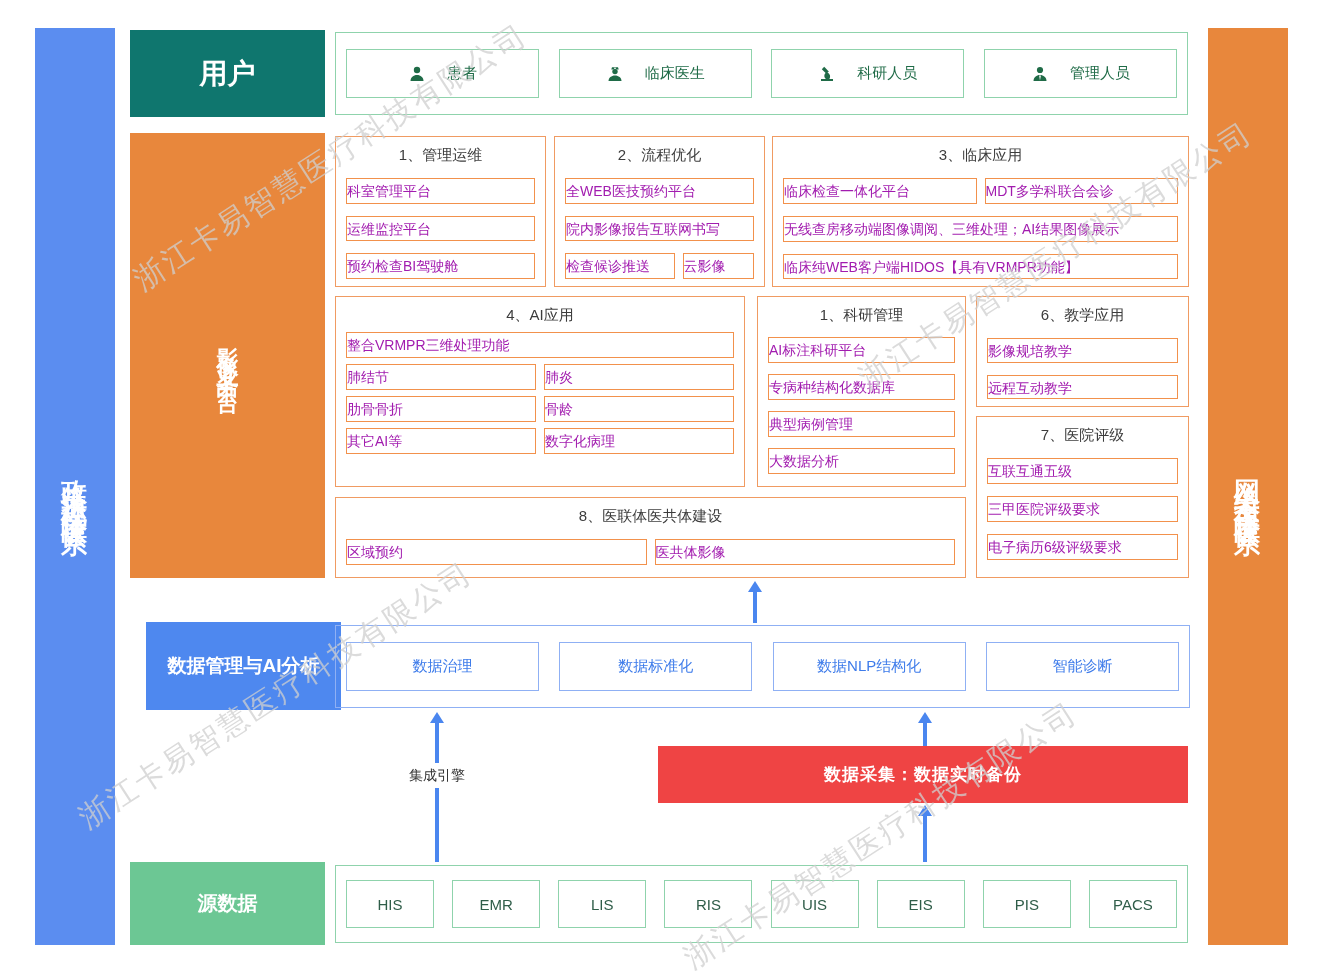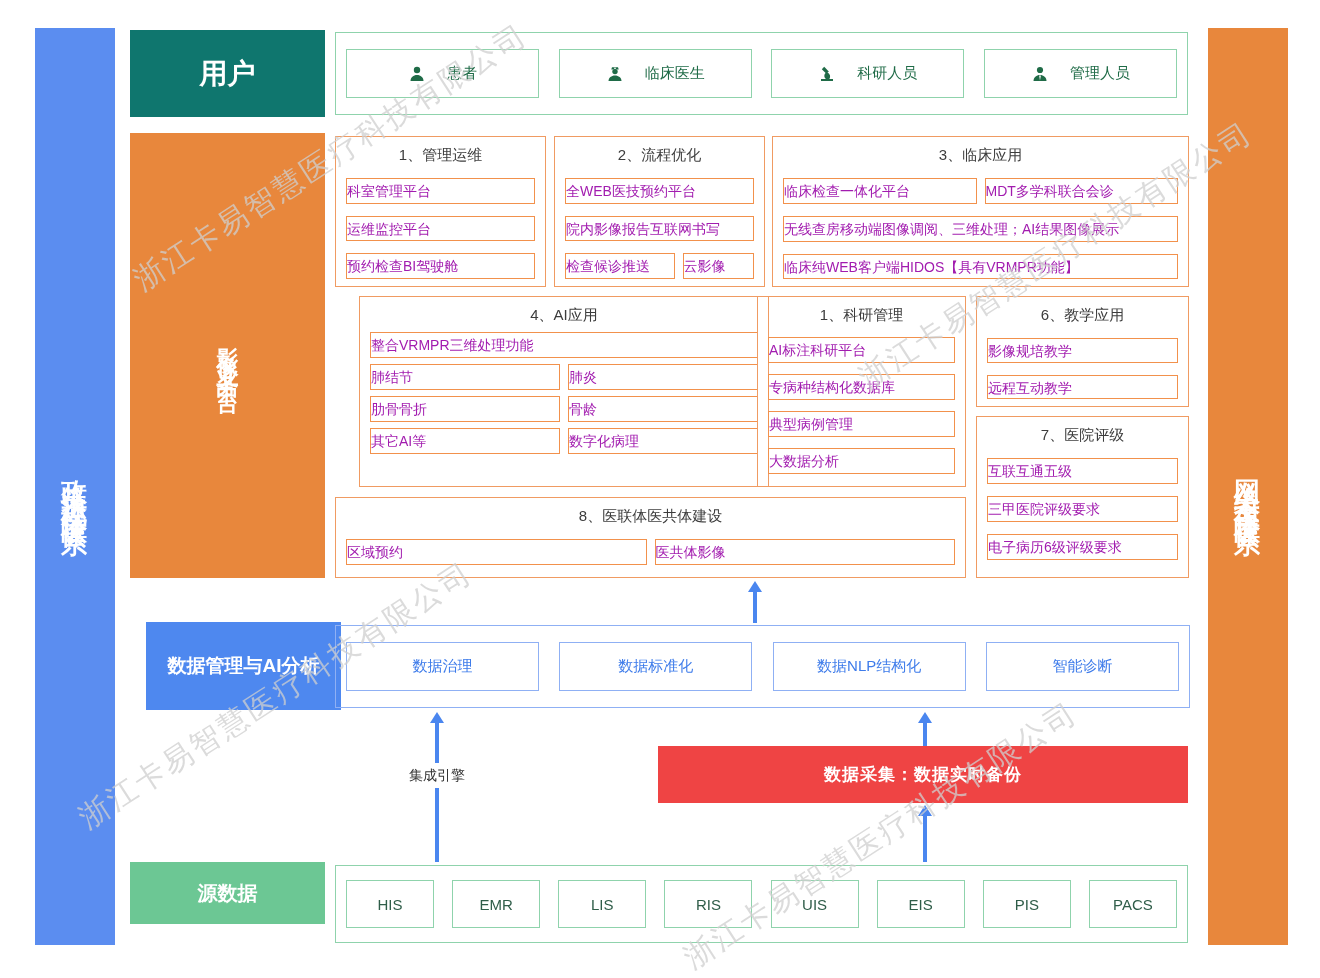--- a/index.html
+++ b/index.html
@@ -11,38 +11,38 @@
   .vbar .vtext{writing-mode:vertical-rl;text-orientation:upright;color:#fff;font-size:26px;font-weight:bold;letter-spacing:7px;}
   #left-bar{left:35px;background:#5B8DF0;}
   #right-bar{left:1208px;background:#E8873C;}
 
   
   .label-block{position:absolute;left:130px;width:195px;display:flex;align-items:center;justify-content:center;color:#fff;font-weight:bold;}
   #users-label{top:30px;height:87px;background:#0f766e;font-size:28px;}
   #imaging-label{top:133px;height:445px;background:#E8873C;}
   #imaging-label .vtext{writing-mode:vertical-rl;text-orientation:upright;font-size:22px;font-weight:bold;letter-spacing:9px;}
   #dm-label{top:622px;height:88px;background:#4E88EF;font-size:19px;margin-left:16px;}
-  #src-label{top:862px;height:62px;background:#6CC794;font-size:20px;}
+  #src-label{top:862px;height:83px;background:#6CC794;font-size:20px;}
 
   
   #users-box{position:absolute;left:335px;top:32px;width:853px;height:83px;border:1px solid #8FD3AC;display:flex;align-items:center;justify-content:space-between;padding:0 10px;box-sizing:border-box;}
   .user-box{width:191px;height:47px;border:1px solid #8FD3AC;display:flex;align-items:center;justify-content:center;gap:21px;color:#1F6B47;font-size:15px;}
   .user-box svg{display:block;}
 
   
   .sec{position:absolute;border:1px solid #F09B62;box-sizing:border-box;display:flex;flex-direction:column;padding:7px 10px;gap:12px;}
   .sec .sec-title{text-align:center;color:#3C3C3C;font-size:15px;line-height:22px;flex:0 0 auto;}
   .obox{border:1px solid #F2914C;color:#a21caf;font-size:14px;height:26px;line-height:24px;box-sizing:border-box;white-space:nowrap;overflow:hidden;}
   .row{display:flex;gap:8px;}
   .row .obox{flex:1;}
   .row .obox.wide{flex:1.55;}
   #sec1{left:335px;top:136px;width:211px;height:151px;}
   #sec2{left:554px;top:136px;width:211px;height:151px;}
   #sec3{left:772px;top:136px;width:417px;height:151px;}
-  #sec4{left:335px;top:296px;width:410px;height:191px;gap:6px;margin-left:24px;}
+  #sec4{left:335px;top:296px;width:410px;height:191px;gap:6px;}
   #sec5{left:757px;top:296px;width:209px;height:191px;gap:11px;}
   #sec6{left:976px;top:296px;width:213px;height:111px;}
   #sec7{left:976px;top:416px;width:213px;height:162px;}
   #sec8{left:335px;top:497px;width:631px;height:81px;}
 
   
   #dm-box{position:absolute;left:335px;top:625px;width:855px;height:83px;border:1px solid #8FB0F4;display:flex;align-items:center;justify-content:space-between;padding:0 10px;box-sizing:border-box;}
   .dm-item{width:191px;height:47px;border:1px solid #8FB0F4;display:flex;align-items:center;justify-content:center;color:#3D7BEA;font-size:15px;}
 
   

